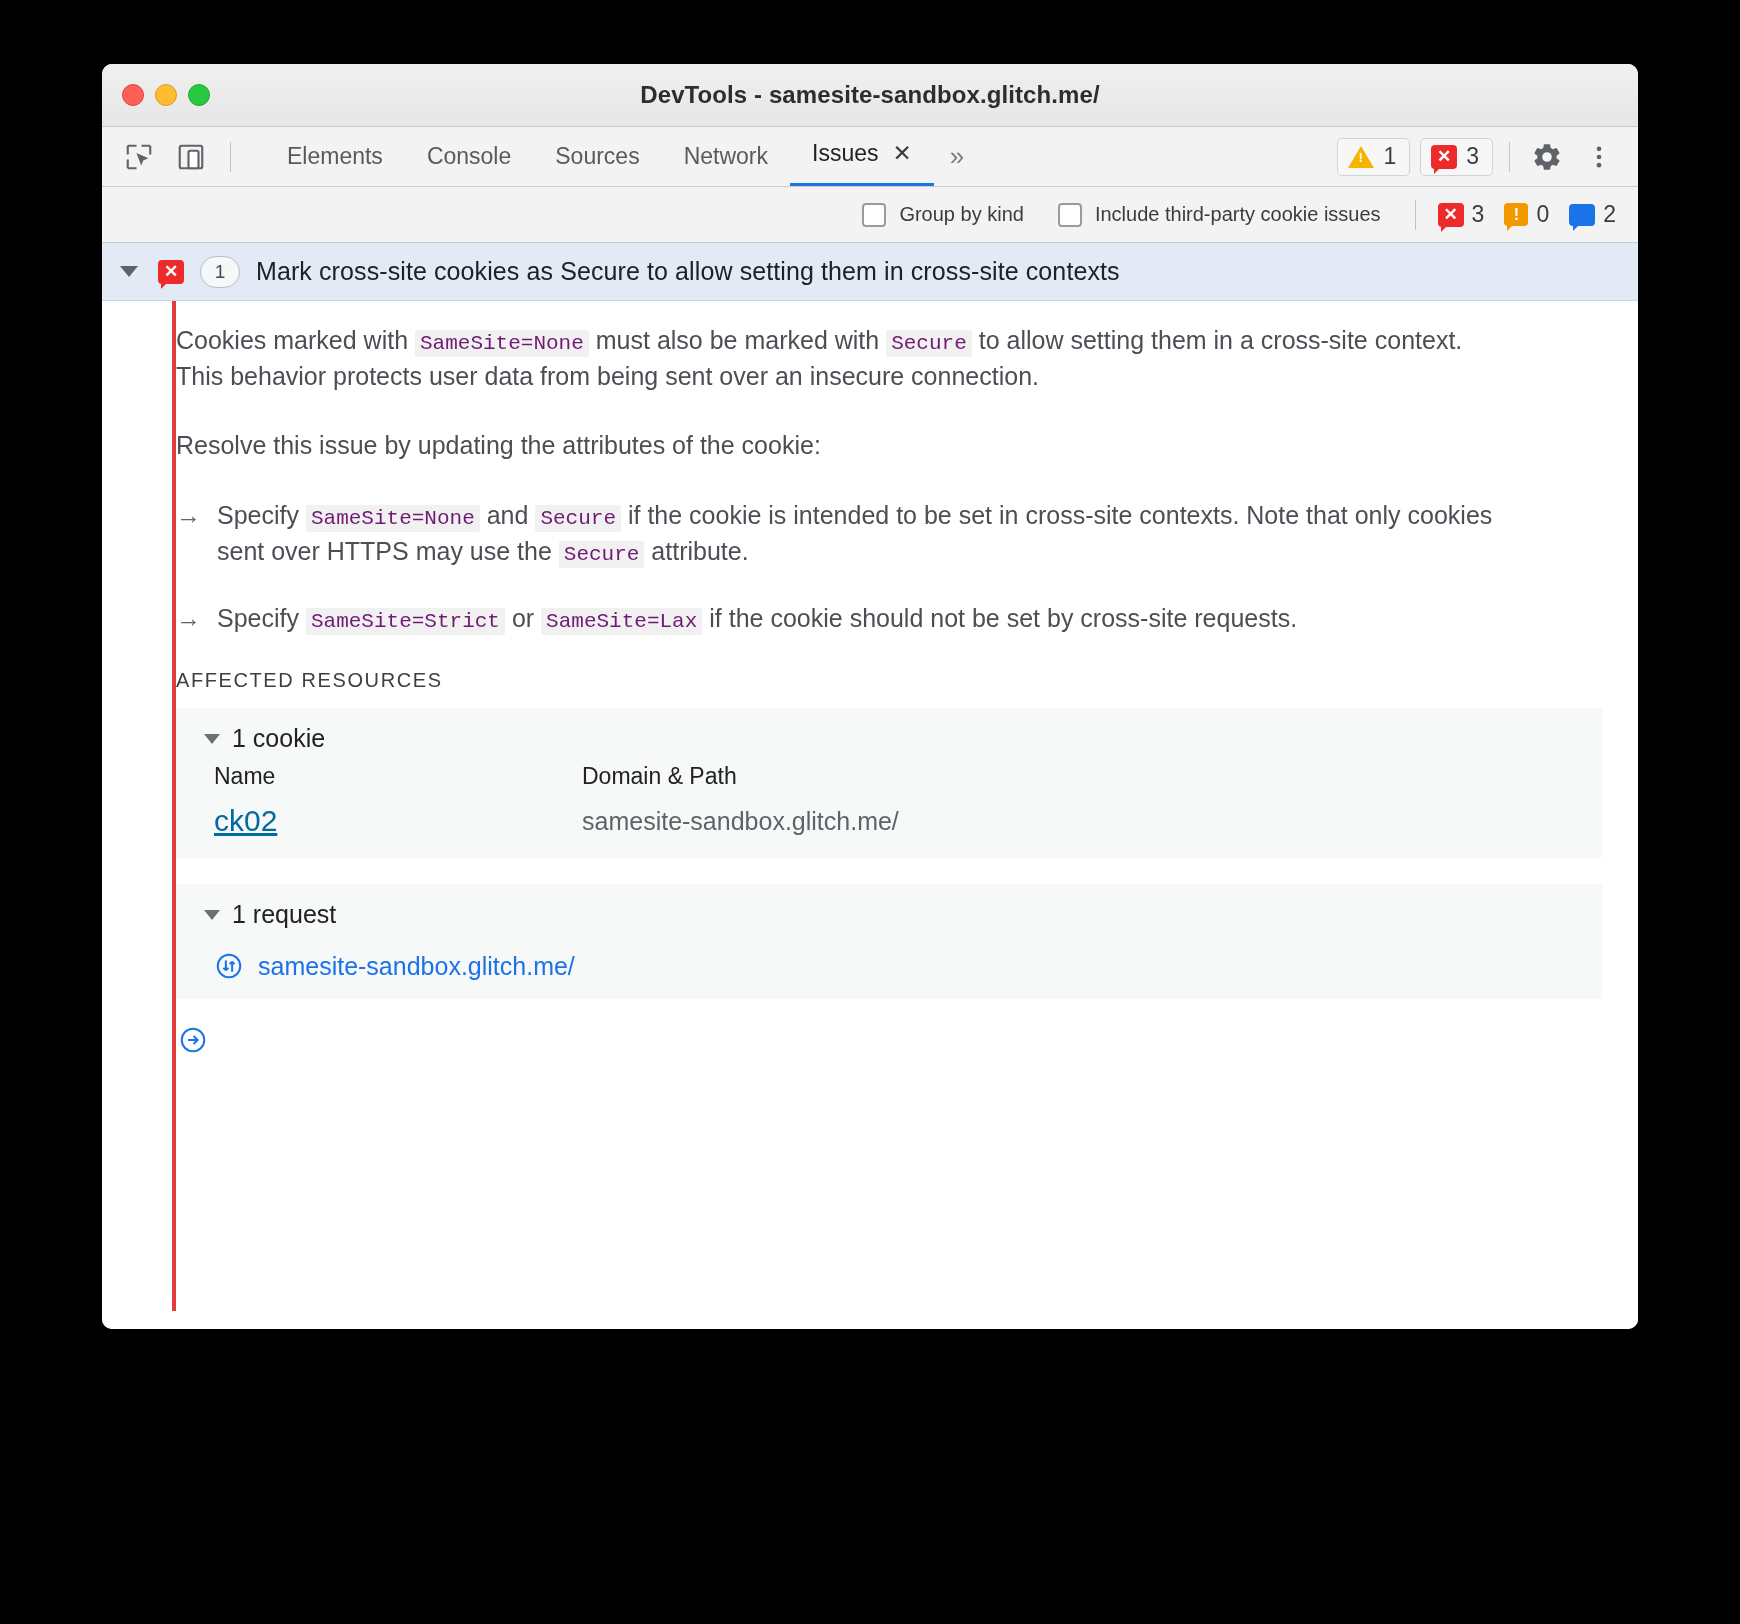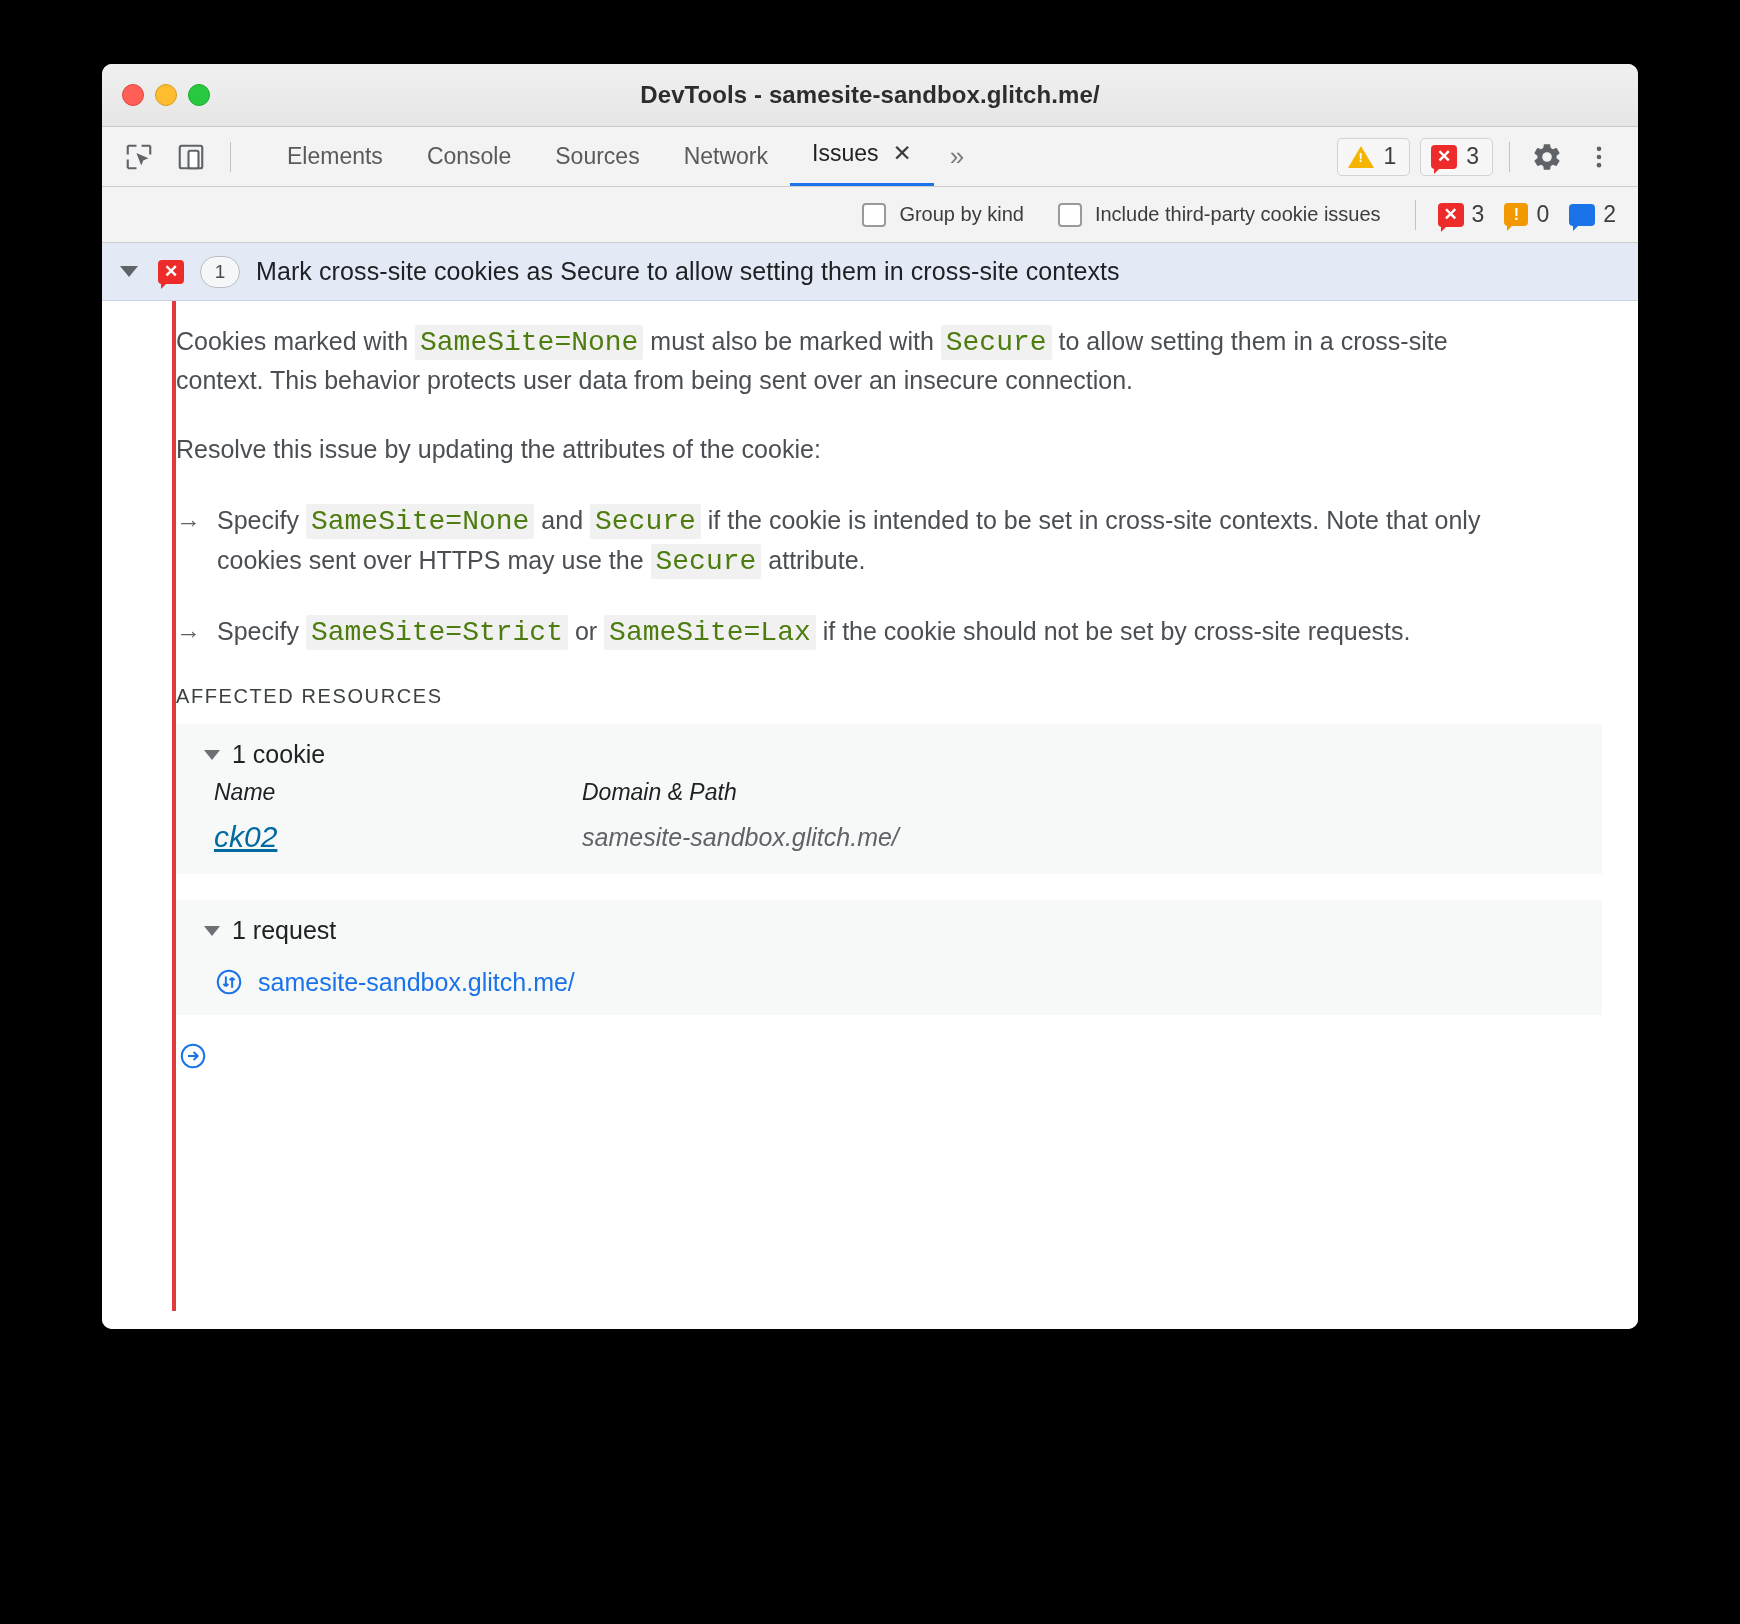--- a/index.html
+++ b/index.html
@@ -351,23 +351,23 @@
   }
   .issue-body p {
     margin: 0 0 34px 0;
     font-size: 25px;
     line-height: 1.42;
     color: #4b4f54;
     max-width: 1330px;
   }
   code.chip {
     font-family: "Liberation Mono", monospace;
-    font-size: 28px;
+    font-size: 21px;
     background: #f1f1f1;
-    color: #4d7c0f;
+    color: #701a75;
     padding: 2px 5px;
     border-radius: 2px;
     white-space: nowrap;
   }
   .arrow-item {
     display: flex;
     gap: 16px;
     margin-bottom: 32px;
     max-width: 1330px;
   }
@@ -410,21 +410,20 @@
     border-top: 10px solid #6b7075;
   }
   .resource-head .label {
     font-size: 25px;
     color: #202124;
   }
   .res-table {
     width: 100%;
     border-collapse: collapse;
     margin-top: 0;
-    font-style: italic;
   }
   .res-table th {
     text-align: left;
     font-size: 23px;
     font-weight: normal;
     color: #202124;
     padding: 4px 0 14px 38px;
   }
   .res-table td {
     font-size: 25px;

